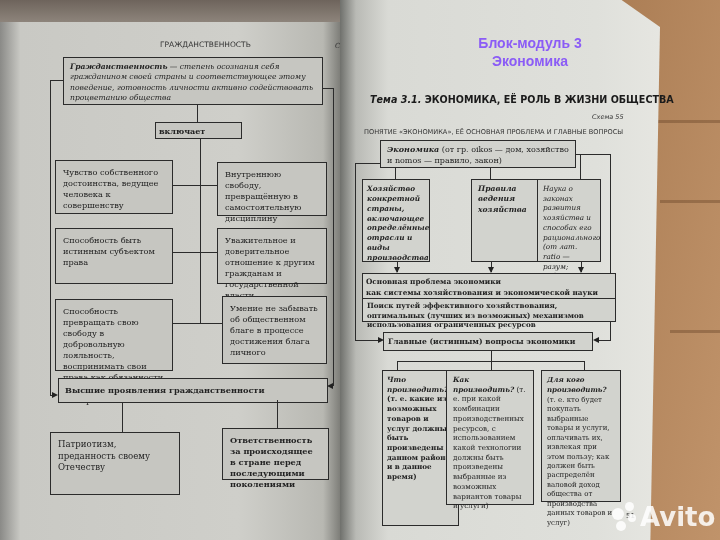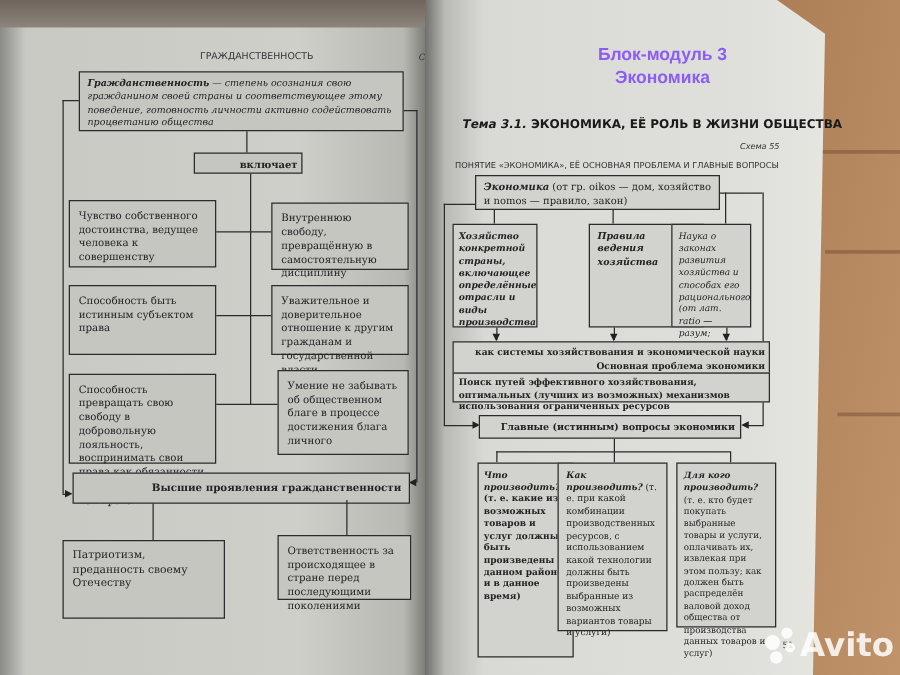--- a/index.html
+++ b/index.html
@@ -32,21 +32,21 @@
     font-size: 8.2px; line-height: 1.35; padding: 6px 7px; font-weight: bold; color: #232323;
   }
   .right .box { background: #d2d3ce; }
   .it { font-style: italic; }
   .ln { position: absolute; background: #2b2b2b; }
   .h { height: 1.3px; }
   .v { width: 1.3px; }
   .arrow-r { position:absolute; width:0; height:0; border-top:3px solid transparent; border-bottom:3px solid transparent; border-left:6px solid #222; }
   .arrow-l { position:absolute; width:0; height:0; border-top:3px solid transparent; border-bottom:3px solid transparent; border-right:6px solid #222; }
   .arrow-d { position:absolute; width:0; height:0; border-left:3px solid transparent; border-right:3px solid transparent; border-top:6px solid #222; }
-  .center { text-align: right; }
+  .center { text-align: left; }
   .hdr-small { position:absolute; font-family:"DejaVu Sans", sans-serif; font-size:7px; color:#333; }
   .title-big { position:absolute; font-family:Liberation Sans, sans-serif; font-weight:bold; font-size:14px; color:#8b5cf6; text-align:center; width:300px; line-height:1.25; }
   .topic { position:absolute; font-family:"DejaVu Sans", sans-serif; font-weight:bold; font-size:9.6px; color:#1b1b1b; }
   .watermark { position:absolute; font-family:"DejaVu Sans", sans-serif; font-weight:bold; font-size:26px; color:rgba(255,255,255,0.85); }
   .wm-dots span { position:absolute; border-radius:50%; background:rgba(255,255,255,0.85); }
 </style>
 </head>
 <body>
 
 <div class="wood-stripe" style="top:120px;right:0;"></div>
@@ -54,21 +54,21 @@
 <div class="wood-stripe" style="top:330px;right:0;width:50px;"></div>
 
 <div class="page page-left"></div>
 <div class="top-shadow"></div>
 
 <div>
   <div class="hdr-small" style="left:160px;top:40px;font-size:7.5px;">ГРАЖДАНСТВЕННОСТЬ</div>
   <div class="hdr-small it" style="left:295px;top:42px;font-family:'DejaVu Serif',serif;margin-left:40px;">Схема 54</div>
 
   <div class="box it" style="left:63px;top:57px;width:260px;height:48px;font-size:7.6px;font-weight:normal;padding:4px 6px;">
-    <b>Гражданственность</b><span> — степень осознания свою гражданином своей страны и соответствующее этому поведение, готовность личности активно содействовать процветанию общества</span>
+    <b>Гражданственность</b><span> — степень осознания себя гражданином своей страны и соответствующее этому поведение, готовность личности активно содействовать процветанию общества</span>
   </div>
 
   <div class="ln v" style="left:50px;top:80px;height:315px;"></div>
   <div class="ln h" style="left:50px;top:80px;width:13px;"></div>
   <div class="ln v" style="left:333px;top:88px;height:298px;"></div>
   <div class="ln h" style="left:323px;top:88px;width:11px;"></div>
 
   <div class="ln v" style="left:197px;top:105px;height:18px;"></div>
   <div class="box center" style="left:155px;top:122px;width:87px;height:17px;padding:3px;font-size:8px;">включает</div>
   <div class="ln v" style="left:200px;top:139px;height:185px;"></div>
@@ -93,21 +93,21 @@
 
   <div class="ln h" style="left:50px;top:395px;width:6px;"></div>
   <div class="arrow-r" style="left:52px;top:392px;"></div>
   <div class="arrow-l" style="left:327px;top:383px;"></div>
   <div class="box center" style="left:58px;top:378px;width:270px;height:25px;padding:6px;font-size:8.2px;">Высшие проявления гражданственности</div>
 
   <div class="ln v" style="left:122px;top:403px;height:30px;"></div>
   <div class="ln v" style="left:277px;top:400px;height:30px;"></div>
 
   <div class="box" style="left:50px;top:432px;width:130px;height:63px;font-weight:normal;font-size:8.6px;">Патриотизм, преданность своему Отечеству</div>
-  <div class="box" style="left:222px;top:428px;width:107px;height:52px;font-weight:normal;">Ответственность за происходящее в стране перед последующими поколениями</div>
+  <div class="box" style="left:222px;top:428px;width:107px;height:52px;font-weight:bold;">Ответственность за происходящее в стране перед последующими поколениями</div>
 </div>
 
 <div class="page page-right"></div>
 
 <div class="right">
   <div class="title-big" style="left:380px;top:35px;">
     <div>Блок-модуль 3</div>
     <div>Экономика</div>
   </div>
 
@@ -142,22 +142,22 @@
   <div class="box it" style="left:537px;top:179px;width:64px;height:83px;font-size:7.2px;padding:4px 5px;font-weight:normal;">Наука о законах развития хозяйства и способах его рационального (от лат. ratio — разум; rationus — мера, расчёт) ведения</div>
 
   <div class="ln v" style="left:397px;top:262px;height:10px;"></div>
   <div class="arrow-d" style="left:394px;top:267px;"></div>
   <div class="ln v" style="left:491px;top:262px;height:10px;"></div>
   <div class="arrow-d" style="left:488px;top:267px;"></div>
   <div class="ln v" style="left:581px;top:262px;height:10px;"></div>
   <div class="arrow-d" style="left:578px;top:267px;"></div>
 
   <div class="box center" style="left:362px;top:273px;width:254px;height:26px;padding:3px;font-size:7.3px;line-height:1.5;">
+    <div>Основная проблема экономики</div>
     <div>как системы хозяйствования и экономической науки</div>
-    <div>Основная проблема экономики</div>
   </div>
   <div class="box" style="left:362px;top:298px;width:254px;height:24px;padding:2px 4px;font-size:7.2px;font-weight:bold;">Поиск путей эффективного хозяйствования, оптимальных (лучших из возможных) механизмов использования ограниченных ресурсов</div>
 
   <div class="box center" style="left:383px;top:332px;width:210px;height:19px;padding:4px;font-size:7.6px;">Главные (истинным) вопросы экономики</div>
 
   <div class="ln v" style="left:491px;top:351px;height:10px;"></div>
   <div class="ln h" style="left:397px;top:361px;width:187px;"></div>
   <div class="ln v" style="left:397px;top:361px;height:9px;"></div>
   <div class="ln v" style="left:491px;top:361px;height:9px;"></div>
   <div class="ln v" style="left:584px;top:361px;height:9px;"></div>

